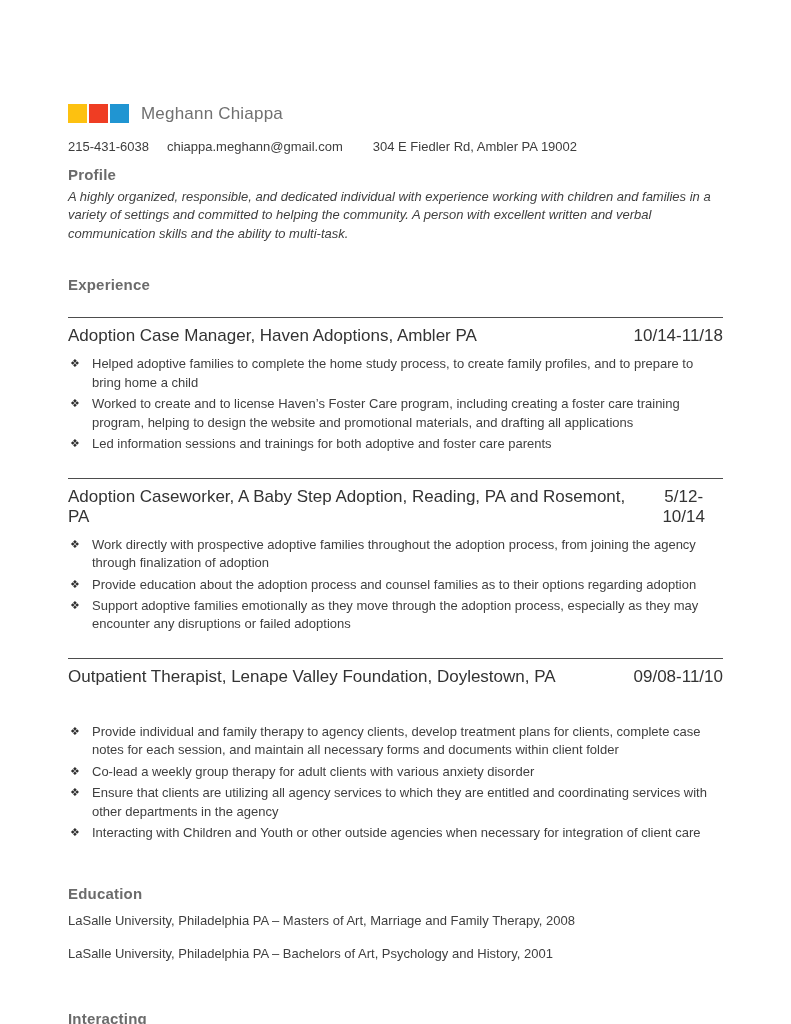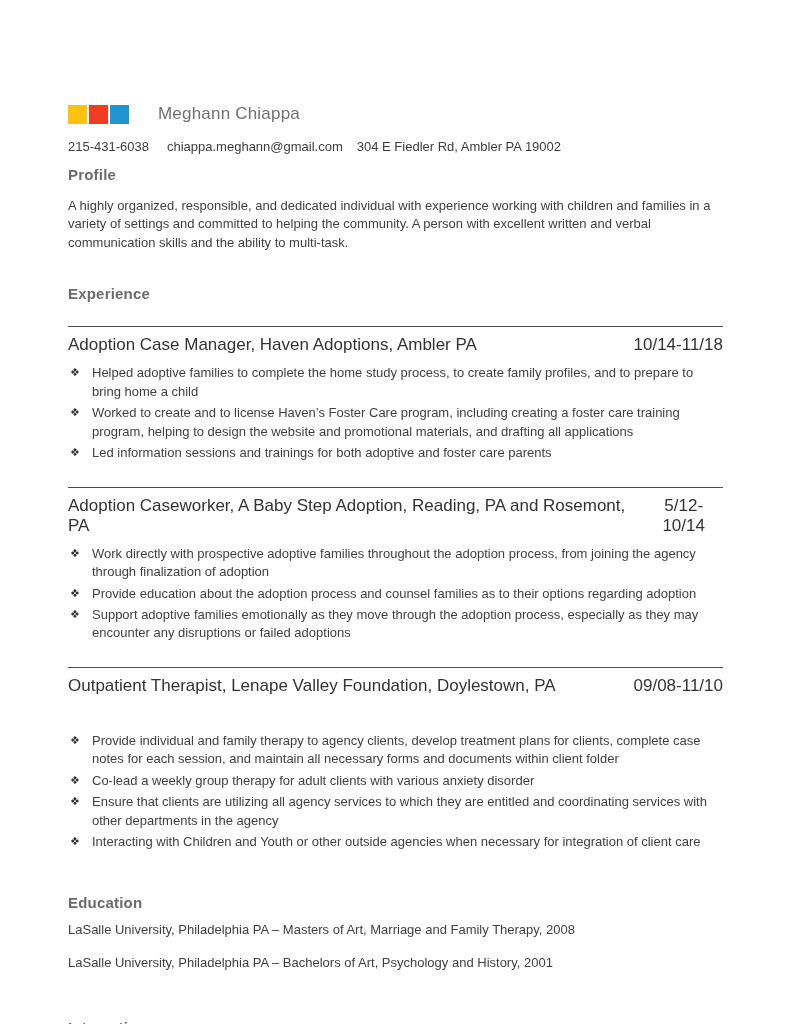--- a/index.html
+++ b/index.html
@@ -13,51 +13,52 @@
   }
   .page {
     position: absolute;
     left: 68px;
     top: 104px;
     width: 655px;
   }
   
   .hdr {
     display: flex;
-    align-items: center;
-    gap: 29px;
+    align-items: flex-start;
+    gap: 12px;
   }
   .logo { display: flex; gap: 2px; }
   .sq { width: 19px; height: 19px; display: inline-block; }
   .name {
     font-size: 17px;
     font-weight: 400;
     color: #707070;
     letter-spacing: 0.2px;
   }
   .contact {
     margin-top: 15px;
     font-size: 13px;
     color: #3d3d3d;
   }
   .contact .phone { margin-right: 18px; }
-  .contact .email { margin-right: 14px; }
+  .contact .email { margin-right: 30px; }
   
   h2.sec {
     font-size: 15px;
     font-weight: 700;
     color: #6b6b6b;
     letter-spacing: 0.2px;
   }
   .profile h2.sec { margin-top: 12px; }
   .profile p {
-    margin-top: 14px;
+    margin-top: 5px;
     font-size: 13px;
     line-height: 1.42;
     color: #3f3f3f;
+    font-style: italic;
   }
   .experience { margin-top: 33px; }
   .rule {
     border: none;
     border-top: 1.4px solid #4d4d4d;
     margin: 0;
   }
   .job .rule { margin-top: 24px; }
   .job:first-child .rule { margin-top: 24px; }
   .job-head {

